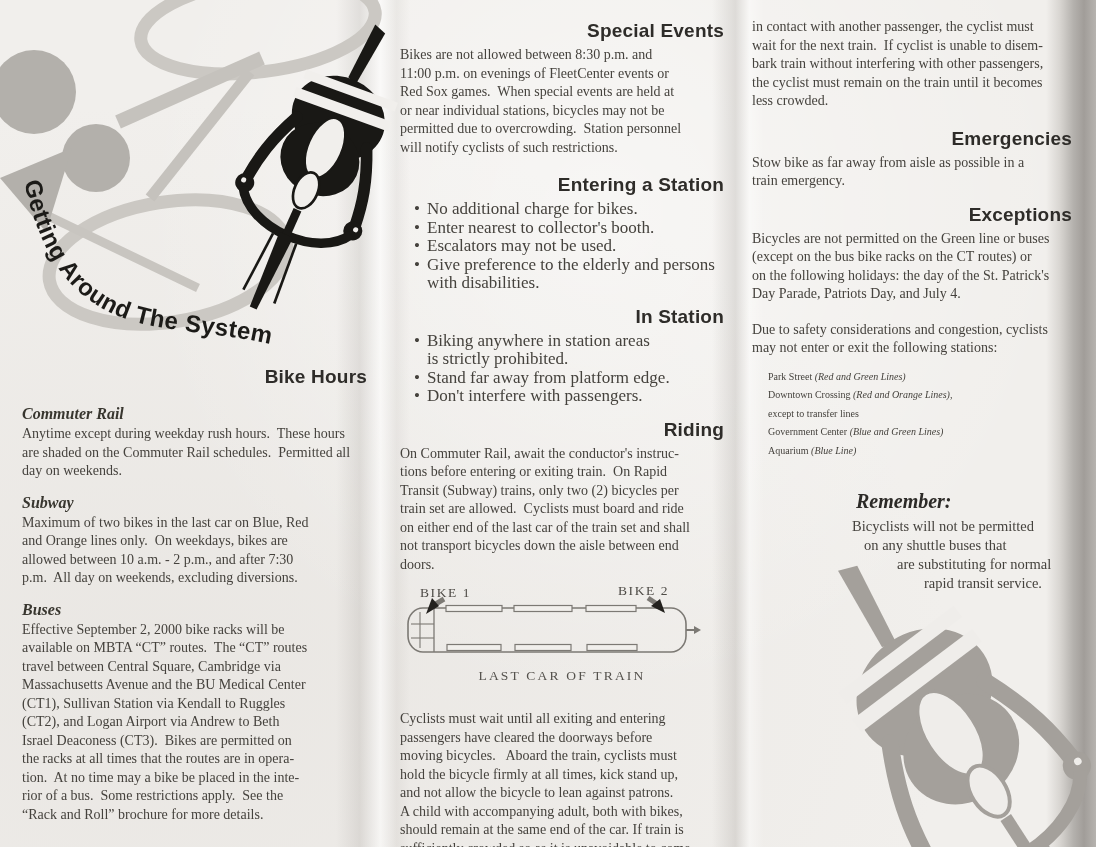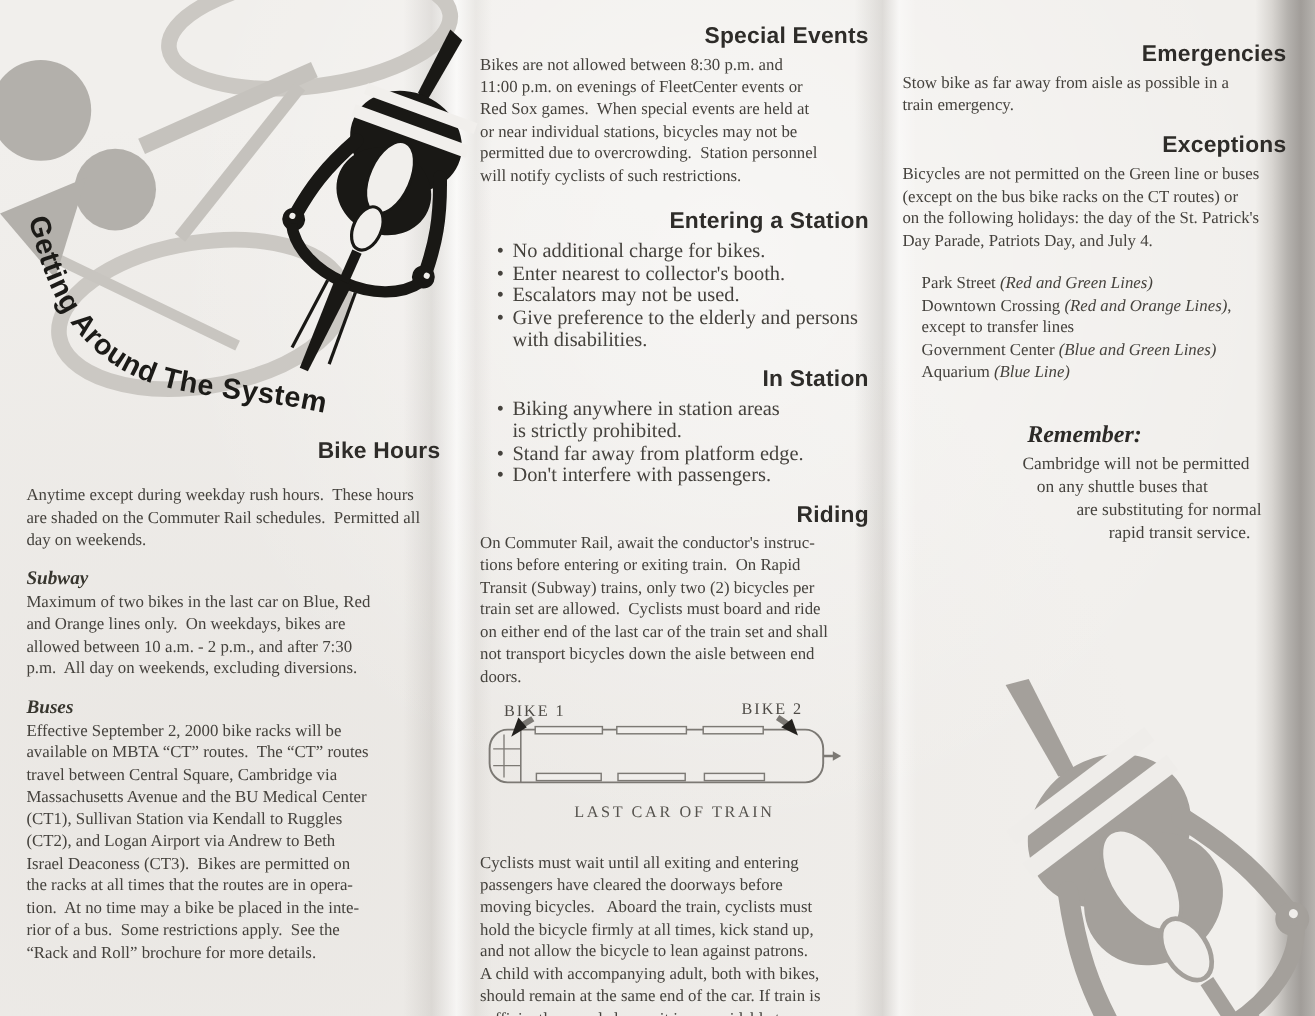--- a/index.html
+++ b/index.html
@@ -31,21 +31,21 @@
   .gap-lg { margin-top:17px; } .gap-md { margin-top:13px; } .gap-sm { margin-top:10px; }
 
   ul.bullets { margin:2px 0 0 0; padding:0 0 0 14px; list-style:none; }
   ul.bullets li { position:relative; padding-left:13px; white-space:pre;
                   font-size:17px; line-height:18.5px; }
   ul.bullets li::before { content:"\2022"; position:absolute; left:0; top:0; color:#45423d; }
 
   .diagram-wrap { margin-top:10px; }
   .diagram-caption { font-size:13.5px; letter-spacing:2.2px; color:#55524d;
                      text-align:center; margin-top:2px; white-space:pre; }
-  .station-line { white-space:pre; font-size:14px; line-height:18.5px; padding-left:16px; }
+  .station-line { white-space:pre; font-size:10px; line-height:18.5px; padding-left:16px; }
   .station-line .em { font-style:italic; }
 
   .remember-block { margin-top:30px; }
   .remember-title { font-style:italic; font-weight:bold; font-size:20px; color:#2c2a27;
                     padding-left:104px; margin-bottom:4px; }
   .rem-line { font-size:14.5px; line-height:19px; white-space:pre; }
   .rem-0 { padding-left:100px; } .rem-1 { padding-left:112px; }
   .rem-2 { padding-left:145px; } .rem-3 { padding-left:172px; }
 
   .art { position:absolute; pointer-events:none; }
@@ -117,20 +117,21 @@
   <svg class="art cover-arc" width="380" height="380" viewBox="0 0 380 380">
     <path id="title-arc-path" d="M 24 182 C 42 262, 76 310, 148 325 C 204 336, 248 335, 302 353" fill="none"></path>
     <text>
       <textPath href="#title-arc-path">Getting Around The System</textPath>
     </text>
   </svg>
 
   <div class="col col-left">
     <div class="h1">Bike Hours</div>
     <div class="gap-lg"></div>
+    <div class="sub">Commuter Rail</div>
     <p class="lines">Anytime except during weekday rush hours.  These hours
 are shaded on the Commuter Rail schedules.  Permitted all
 day on weekends.</p>
     <div class="gap-md"></div>
     <div class="sub">Subway</div>
     <p class="lines">Maximum of two bikes in the last car on Blue, Red
 and Orange lines only.  On weekdays, bikes are
 allowed between 10 a.m. - 2 p.m., and after 7:30
 p.m.  All day on weekends, excluding diversions.</p>
     <div class="gap-md"></div>
@@ -220,46 +221,53 @@
 passengers have cleared the doorways before
 moving bicycles.   Aboard the train, cyclists must
 hold the bicycle firmly at all times, kick stand up,
 and not allow the bicycle to lean against patrons.
 A child with accompanying adult, both with bikes,
 should remain at the same end of the car. If train is
 sufficiently crowded so as it is unavoidable to come</p>
   </div>
 
   <div class="col col-right">
+    <p class="lines">in contact with another passenger, the cyclist must
+wait for the next train.  If cyclist is unable to disem-
+bark train without interfering with other passengers,
+the cyclist must remain on the train until it becomes
+less crowded.</p>
 
     <div class="gap-lg"></div>
     <div class="h1">Emergencies</div>
     <p class="lines">Stow bike as far away from aisle as possible in a
 train emergency.</p>
 
     <div class="gap-md"></div>
     <div class="h1">Exceptions</div>
     <p class="lines">Bicycles are not permitted on the Green line or buses
 (except on the bus bike racks on the CT routes) or
 on the following holidays: the day of the St. Patrick's
 Day Parade, Patriots Day, and July 4.</p>
 
     <div class="gap-lg"></div>
+    <p class="lines">Due to safety considerations and congestion, cyclists
+may not enter or exit the following stations:</p>
 
     <div class="gap-sm"></div>
     <div>
       <div class="station-line"><span>Park Street </span><span class="em">(Red and Green Lines)</span><span></span></div>
       <div class="station-line"><span>Downtown Crossing </span><span class="em">(Red and Orange Lines)</span><span>,</span></div>
       <div class="station-line"><span>except to transfer lines</span><span class="em"></span><span></span></div>
       <div class="station-line"><span>Government Center </span><span class="em">(Blue and Green Lines)</span><span></span></div>
       <div class="station-line"><span>Aquarium </span><span class="em">(Blue Line)</span><span></span></div>
     </div>
 
     <div class="remember-block">
       <div class="remember-title">Remember:</div>
-      <div class="rem-line rem-0">Cambridge will not be permitted</div>
+      <div class="rem-line rem-0">Bicyclists will not be permitted</div>
       <div class="rem-line rem-1">on any shuttle buses that</div>
       <div class="rem-line rem-2">are substituting for normal</div>
       <div class="rem-line rem-3">rapid transit service.</div>
     </div>
   </div>
 
 </div>
 
 </body></html>

